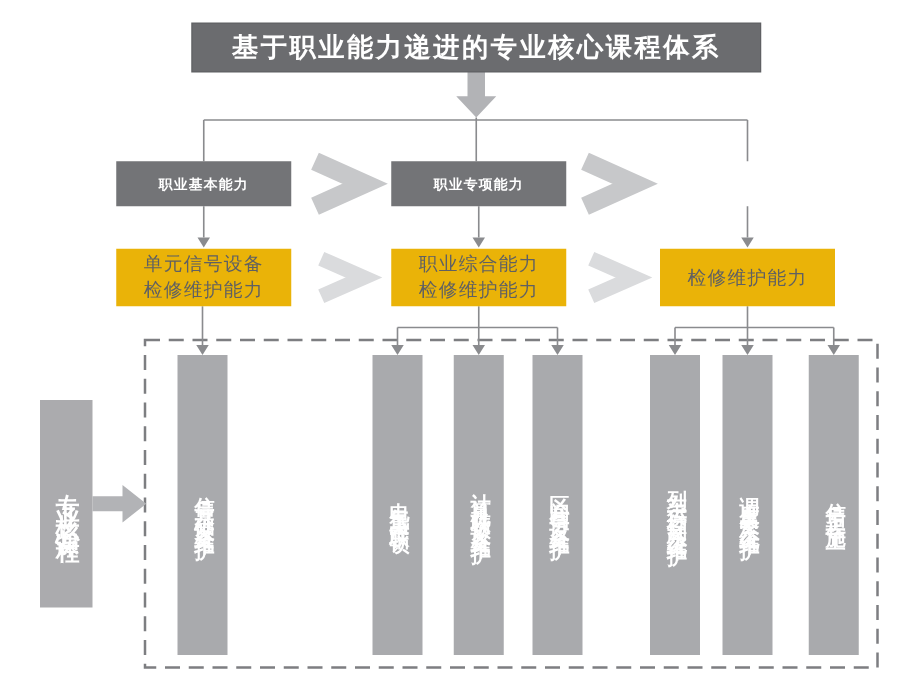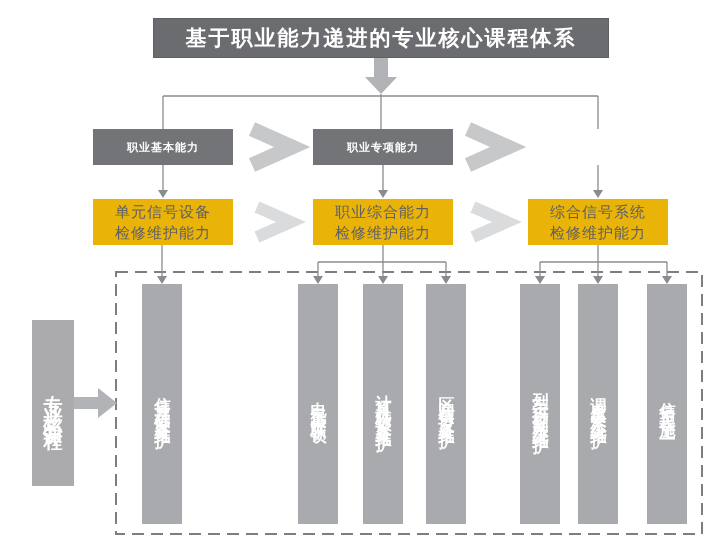--- a/index.html
+++ b/index.html
@@ -114,21 +114,20 @@
 
   <div class="abs skill-box" style="left:93px;">
     <span>单元信号设备</span>
     <span>检修维护能力</span>
   </div>
   <div class="abs skill-box" style="left:313px;">
     <span>职业综合能力</span>
     <span>检修维护能力</span>
   </div>
   <div class="abs skill-box" style="left:528px;">
-    <span>综合信号系统</span>
     <span>检修维护能力</span>
   </div>
 
   <div class="abs side-box">专业核心课程</div>
 
   <div class="abs course-bar" style="left:142px;">信号基础设备维护</div>
   <div class="abs course-bar" style="left:298px;">电气集中联锁</div>
   <div class="abs course-bar" style="left:363px;">计算机联锁设备维护</div>
   <div class="abs course-bar" style="left:426px;">区间信号设备维护</div>
   <div class="abs course-bar" style="left:520px;">列车运行控制系统维护</div>

